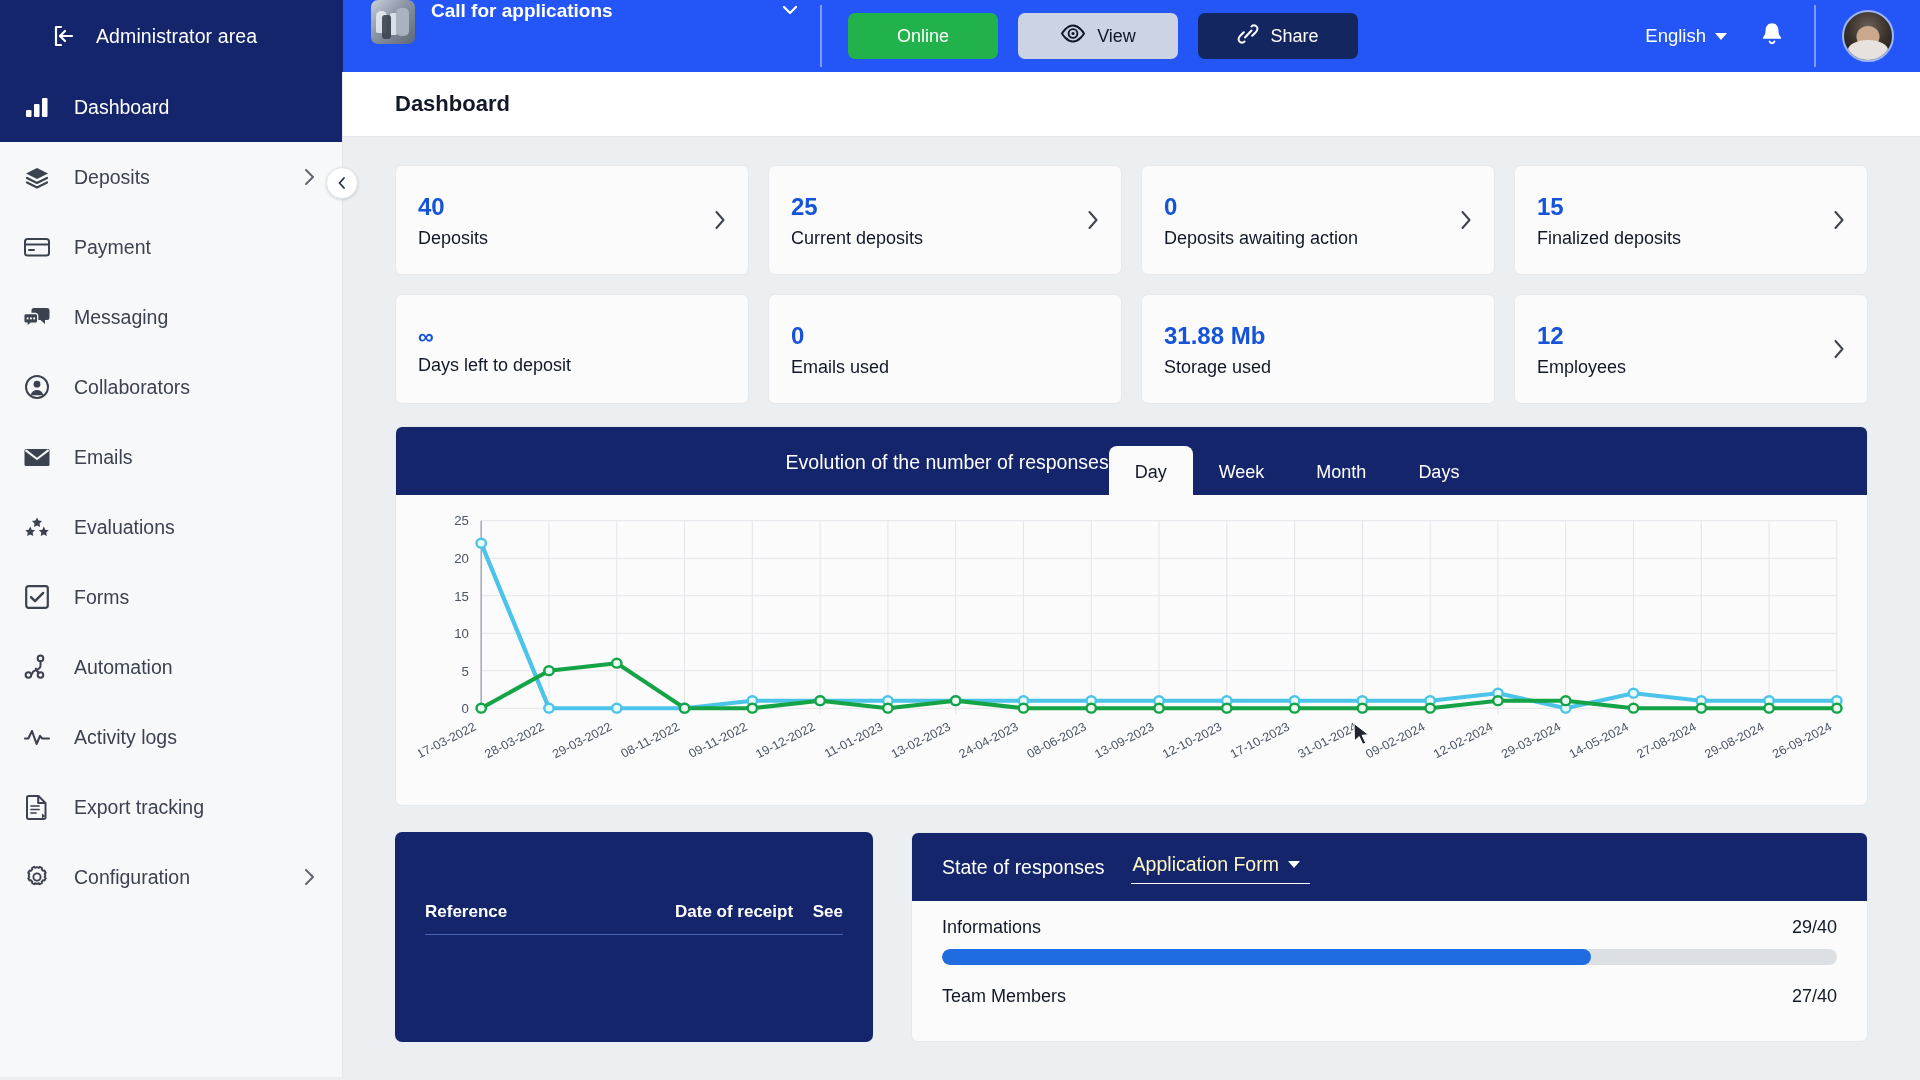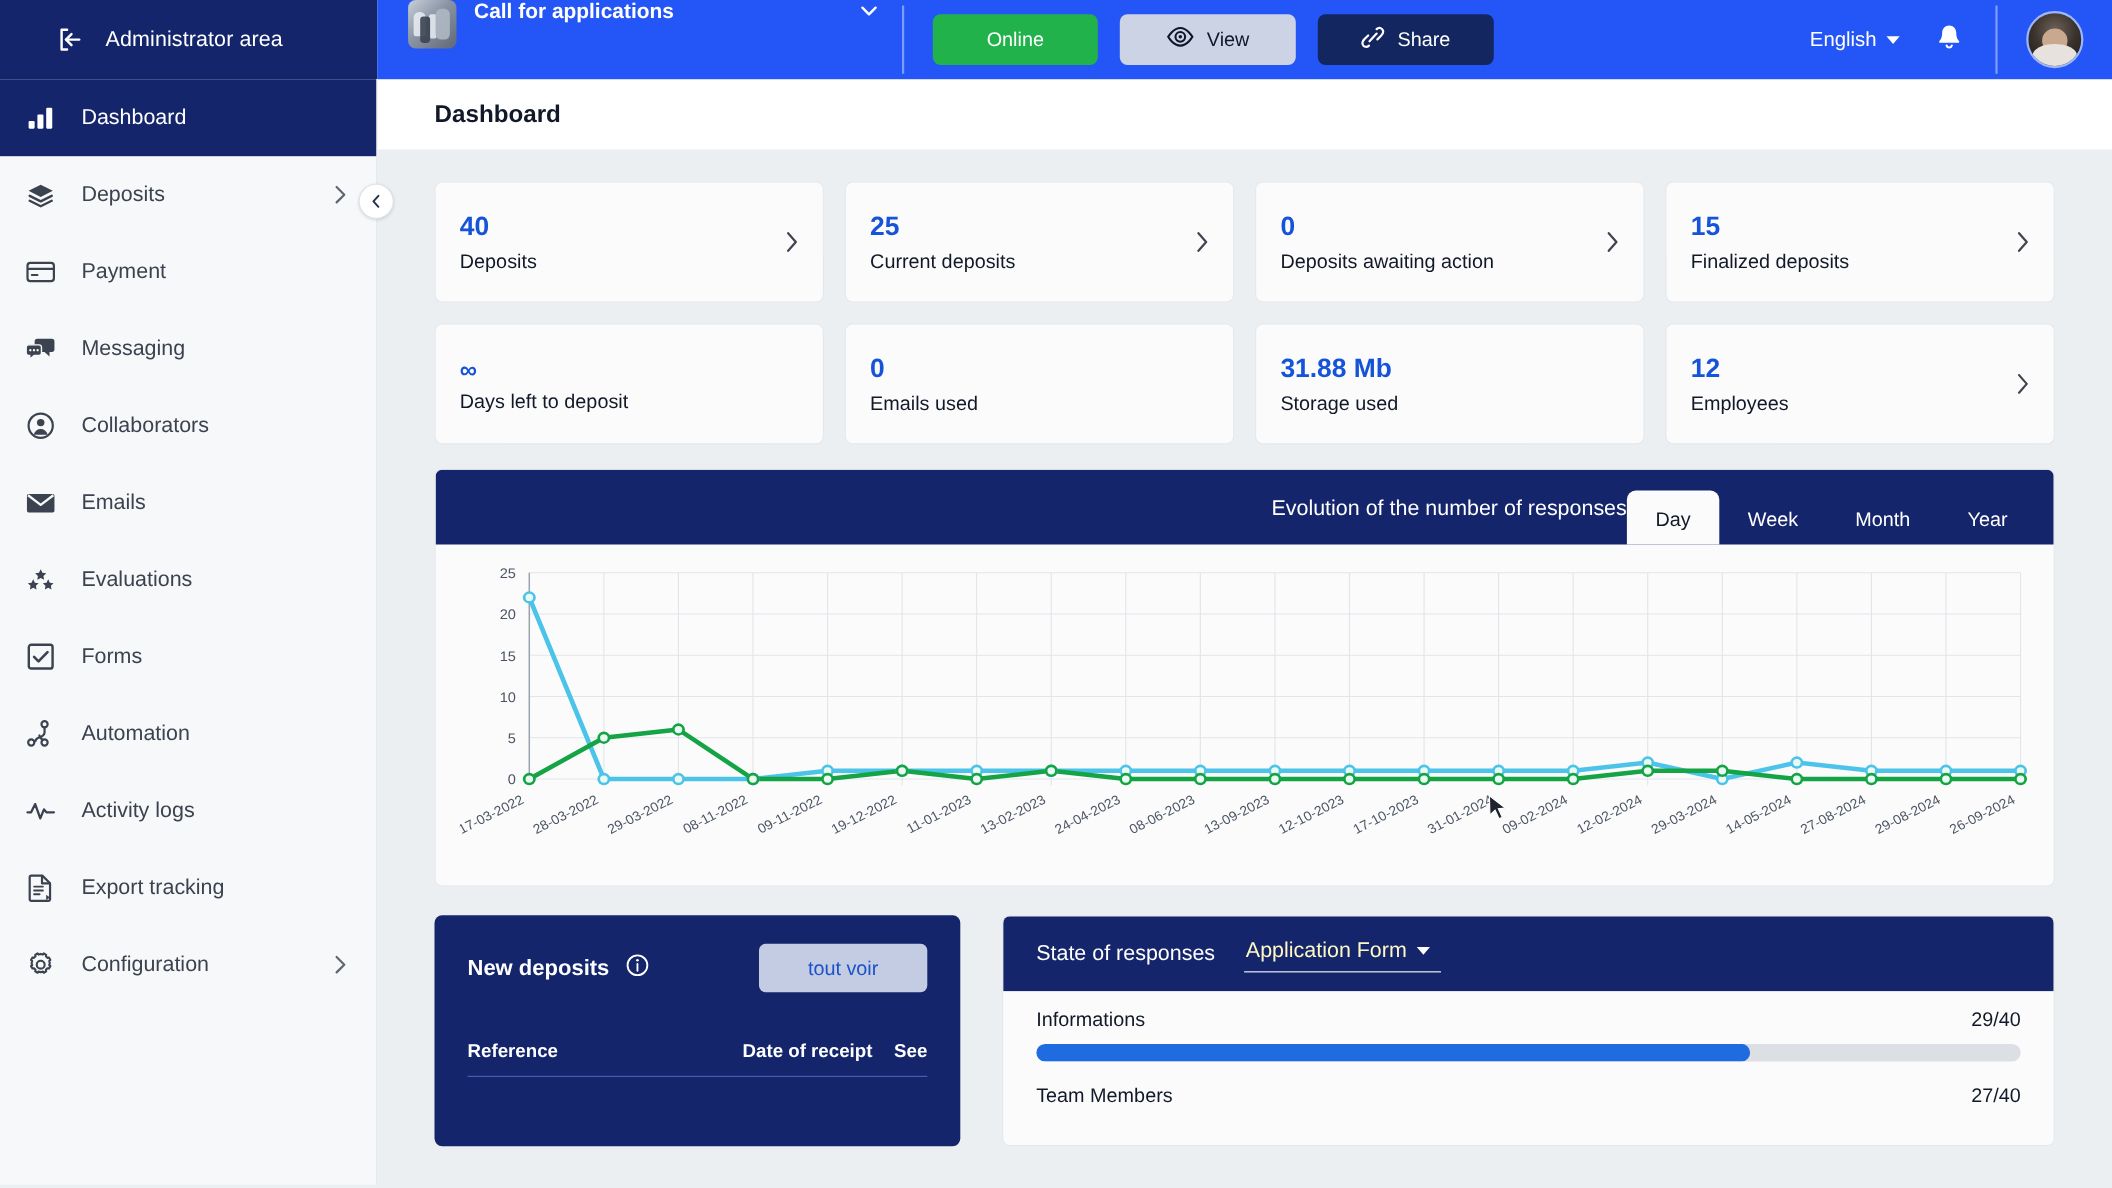--- a/index.html
+++ b/index.html
@@ -116,21 +116,21 @@
   .stat-lbl { font-size:18px; color:#111827; margin-top:4px; }
   .stat-arrow { width:12px; height:20px; opacity:.85; flex-shrink:0; }
 
   
   .chart-panel {
     margin-top:22px; background:#fbfbfc; border-radius:7px; overflow:hidden;
     border:1px solid #e5e8ec;
   }
   .chart-head {
     background:#14256b; height:68px; display:flex; align-items:flex-end;
-    justify-content:flex-end; padding:0 0 0 24px;
+    justify-content:center; padding:0 0 0 24px;
   }
   .chart-title { color:#fff; font-size:19.5px; padding-bottom:21px; }
   .chart-tabs { display:flex; align-items:flex-end; padding-right:16px; }
   .ctab {
     font-size:18px; color:#fff; padding:17px 26px 14px; cursor:pointer;
     border-radius:8px 8px 0 0; line-height:1;
   }
   .ctab.active { background:#fbfbfc; color:#111827; }
   .chart-body { height:310px; padding:16px 22px 4px 22px; position:relative; }
   .chart-svg { width:100%; height:100%; display:block; }
@@ -500,21 +500,21 @@
         </div>
       </div>
 
       <section class="chart-panel">
         <div class="chart-head">
           <span class="chart-title">Evolution of the number of responses</span>
           <div class="chart-tabs">
             <span class="ctab active">Day</span>
             <span class="ctab">Week</span>
             <span class="ctab">Month</span>
-            <span class="ctab">Year</span>
+            <span class="ctab">Days</span>
           </div>
         </div>
         <div class="chart-body">
           <svg class="chart-svg" id="line-chart" viewBox="0 0 1400 300" preserveAspectRatio="none">
               <line x1="62" y1="204" x2="1392" y2="204" stroke="#e2e5e9" stroke-width="1"></line>
               <text x="50" y="209" text-anchor="end" class="ticky">0</text>
               <line x1="62" y1="165.2" x2="1392" y2="165.2" stroke="#e2e5e9" stroke-width="1"></line>
               <text x="50" y="170.2" text-anchor="end" class="ticky">5</text>
               <line x1="62" y1="126.4" x2="1392" y2="126.4" stroke="#e2e5e9" stroke-width="1"></line>
               <text x="50" y="131.4" text-anchor="end" class="ticky">10</text>
@@ -611,31 +611,20 @@
               <circle cx="1259" cy="204" r="4.6" fill="#eafaf2" stroke="#14a345" stroke-width="2.4"></circle>
               <circle cx="1325.5" cy="204" r="4.6" fill="#eafaf2" stroke="#14a345" stroke-width="2.4"></circle>
               <circle cx="1392" cy="204" r="4.6" fill="#eafaf2" stroke="#14a345" stroke-width="2.4"></circle>
             </svg>
         </div>
       </section>
 
       <div class="bottom-row">
 
         <section class="deposits-panel">
-          <div class="dp-head">
-            <span class="dp-title">New deposits</span>
-            <span class="info-ico">
-              <svg width="21" height="21" viewBox="0 0 21 21" fill="none">
-                <circle cx="10.5" cy="10.5" r="9" stroke="#fff" stroke-width="1.7"></circle>
-                <circle cx="10.5" cy="6" r="1.2" fill="#fff"></circle>
-                <path d="M10.5 9.2v6.4" stroke="#fff" stroke-width="1.7" stroke-linecap="round"></path>
-              </svg>
-            </span>
-            <button class="tout-voir">tout voir</button>
-          </div>
           <div class="dp-table-head">
             <span class="dp-th-ref">Reference</span>
             <span class="dp-th-date">Date of receipt</span>
             <span class="dp-th-see">See</span>
           </div>
         </section>
 
         <section class="state-panel">
           <div class="sp-head">
             <span class="sp-title">State of responses</span>

